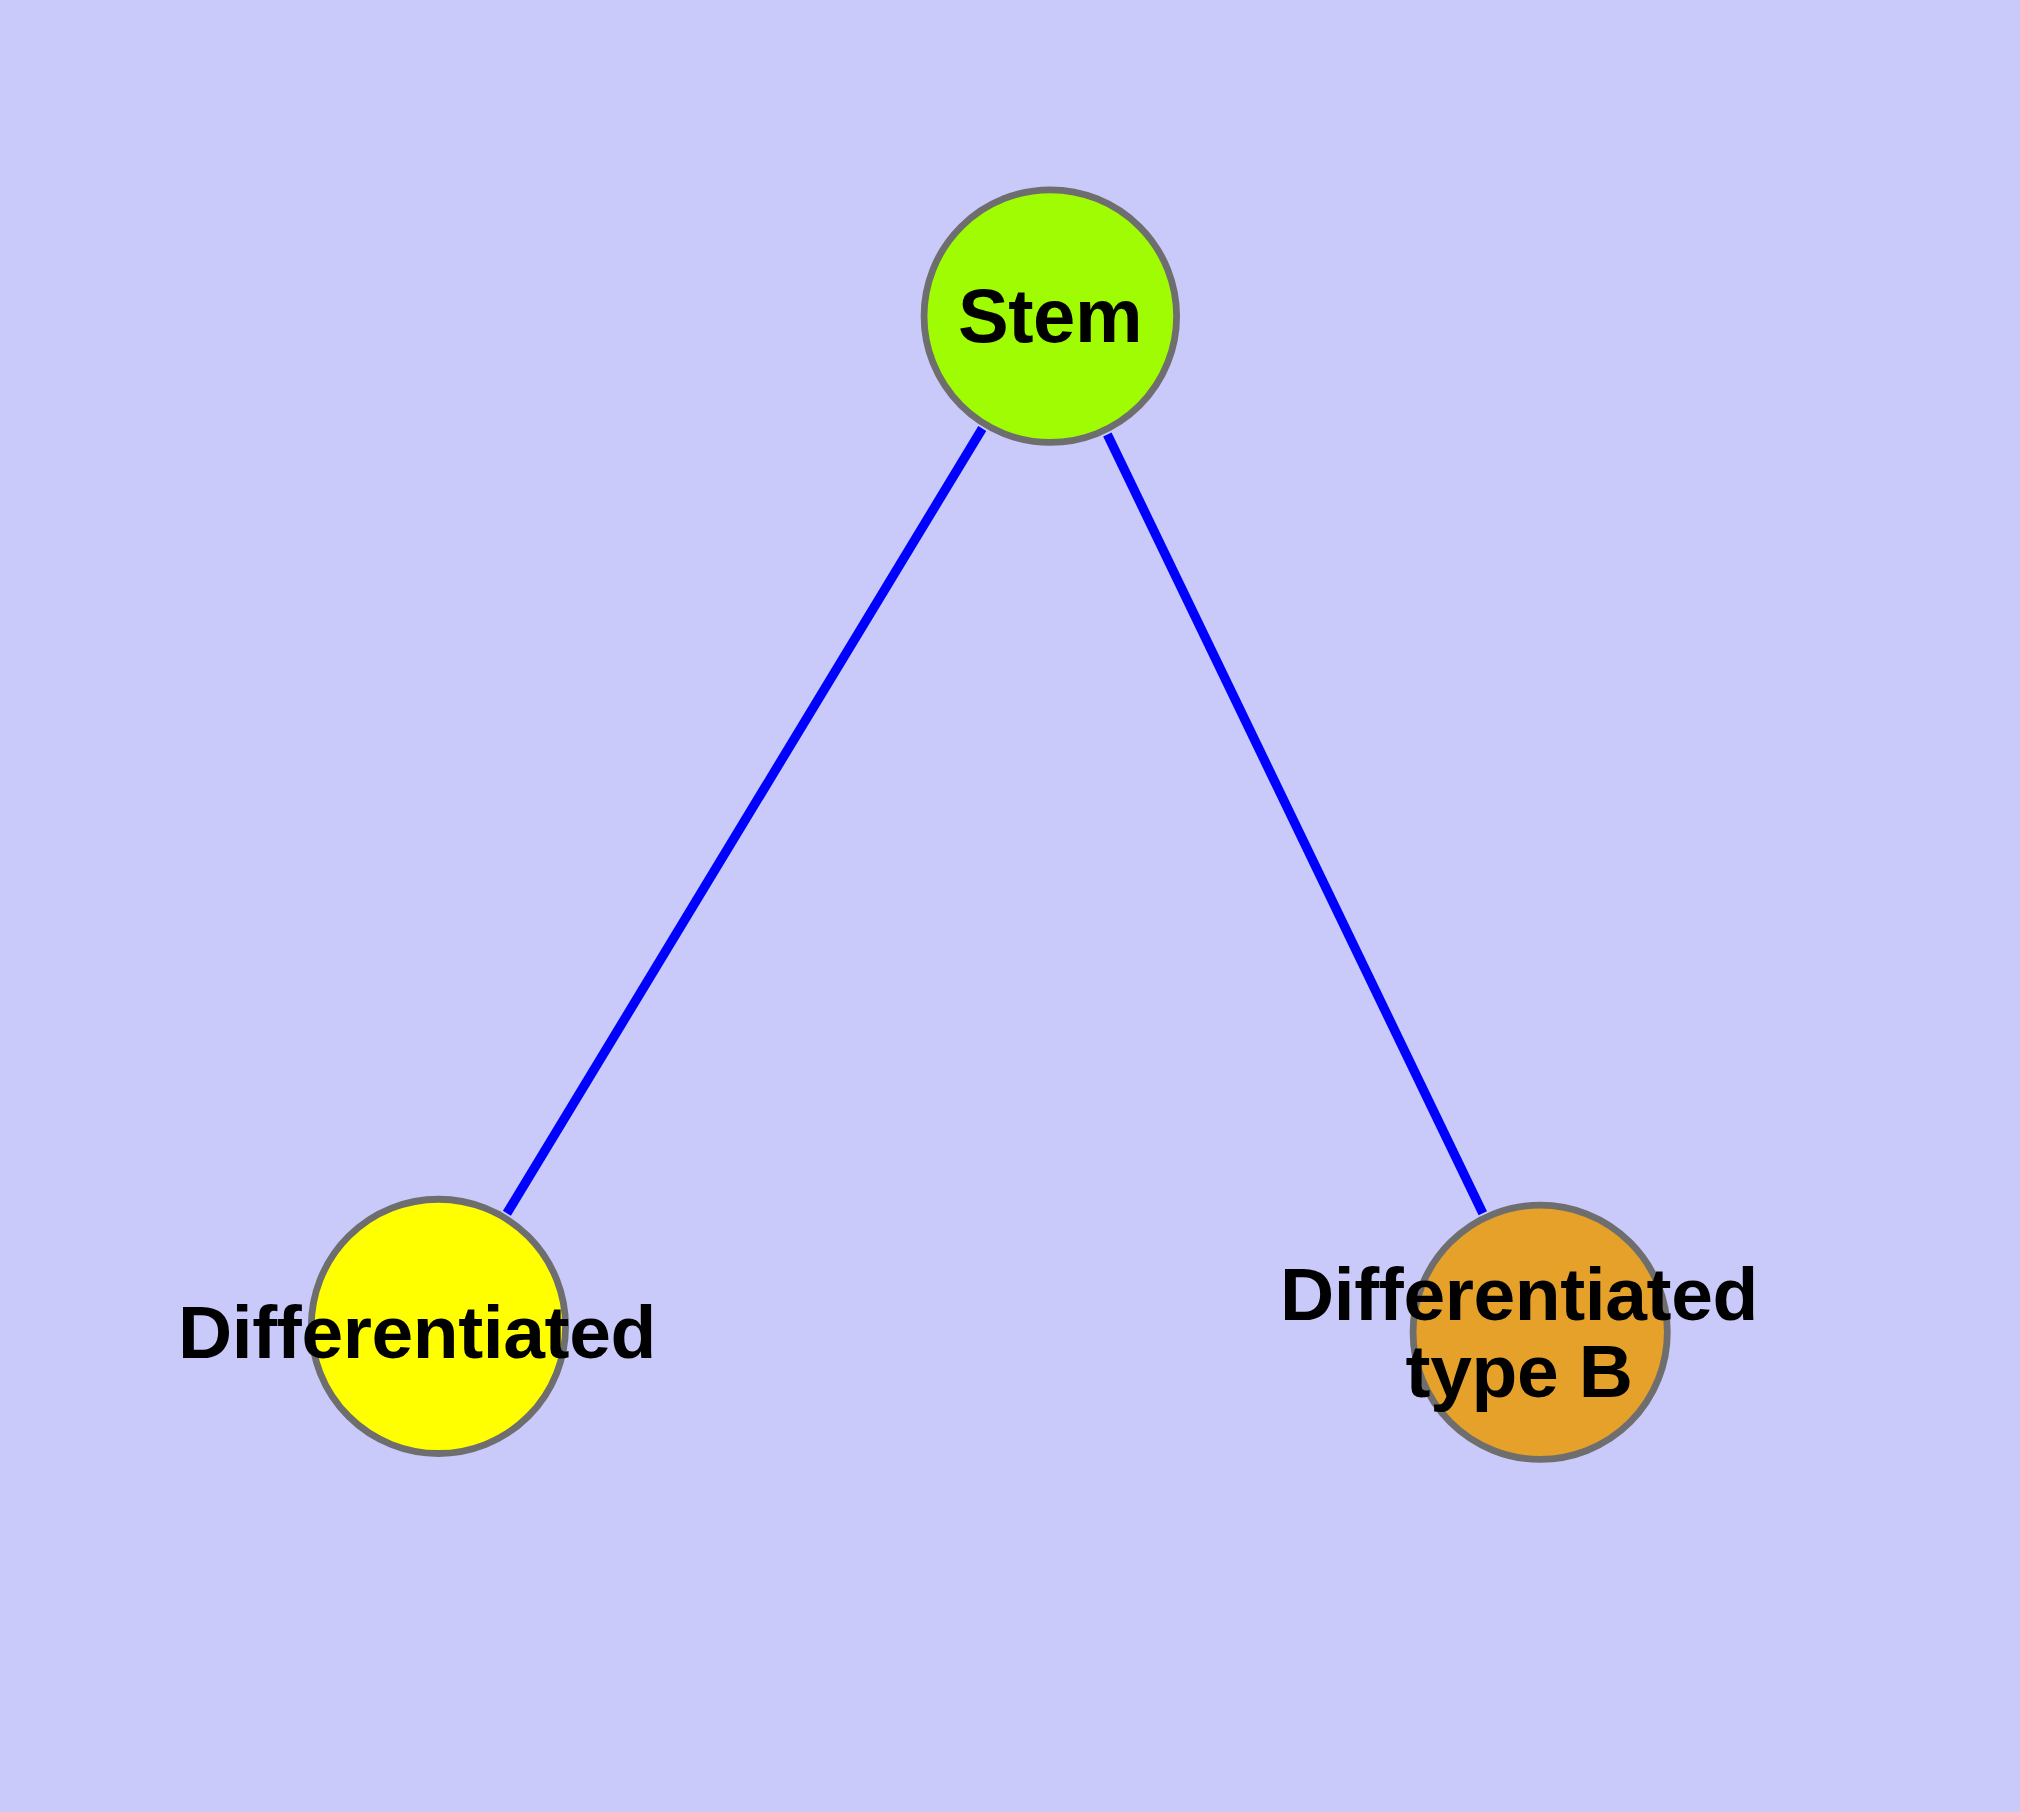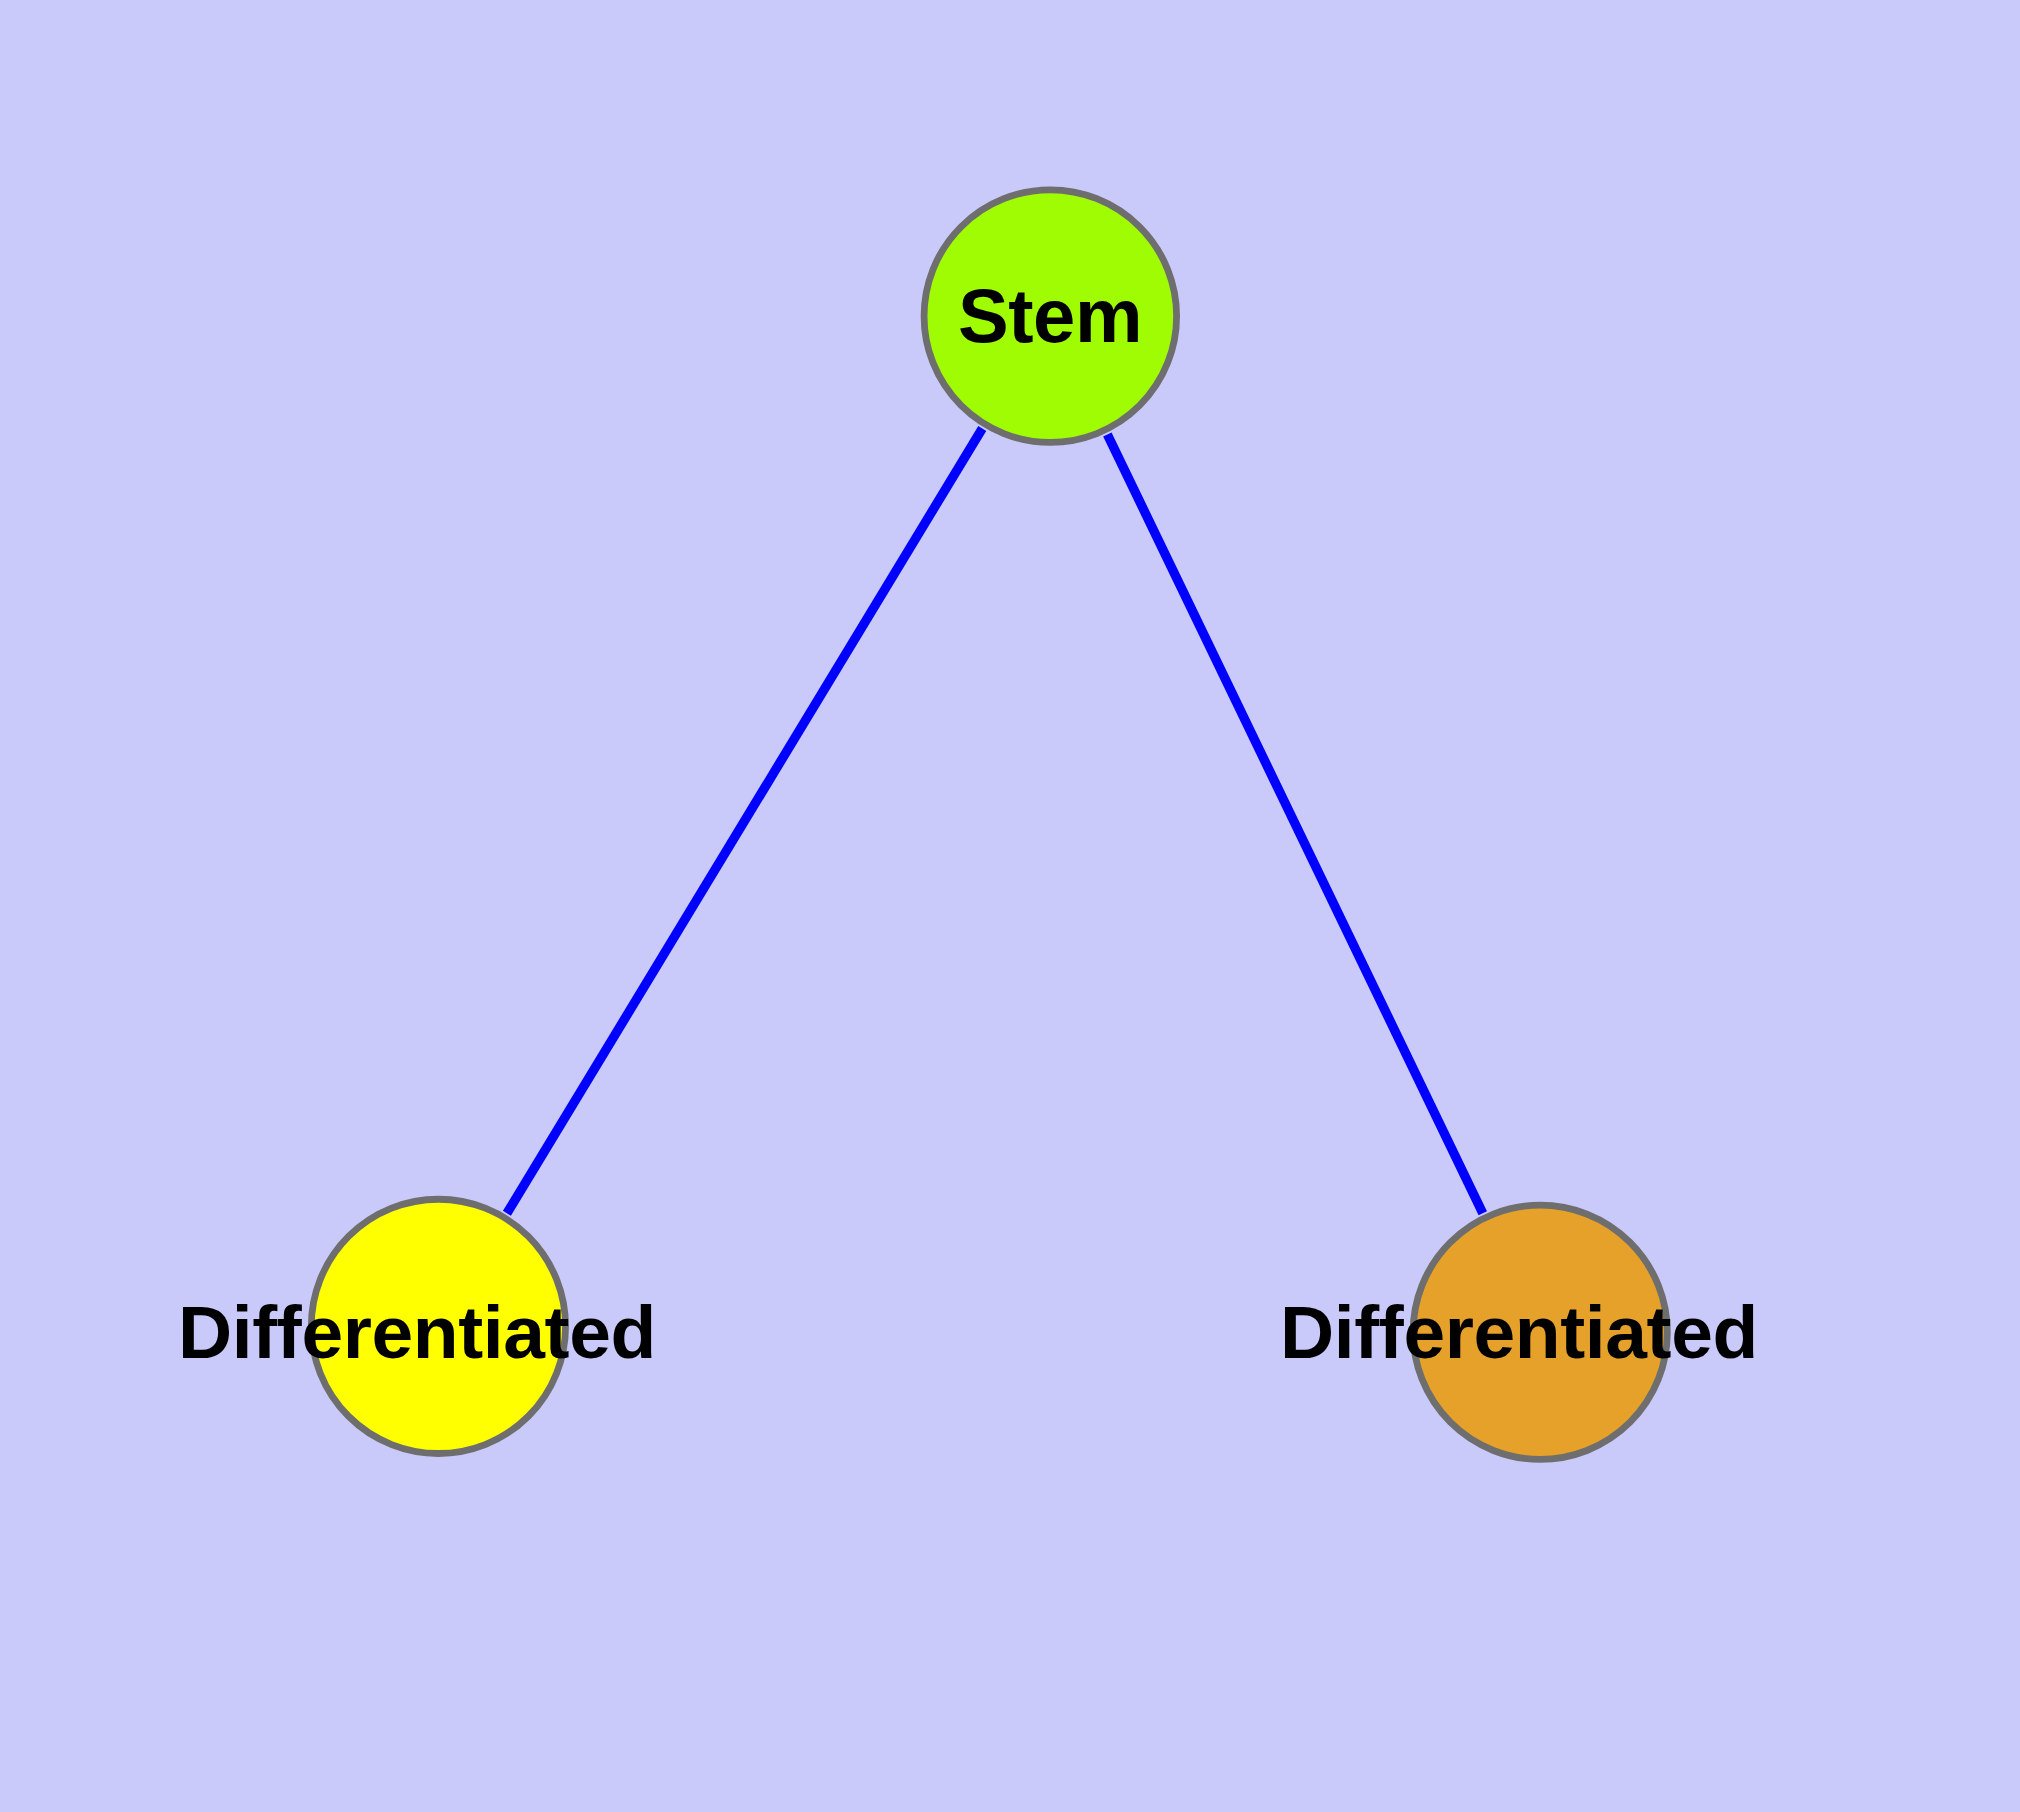--- a/index.html
+++ b/index.html
@@ -57,17 +57,17 @@
     <g id="node-layer">
         <circle cx="1239" cy="373" r="149" fill="#a0fc02" stroke="#6e6e6e" stroke-width="8"></circle>
         <circle cx="517" cy="1565" r="150" fill="#ffff00" stroke="#6e6e6e" stroke-width="8"></circle>
         <circle cx="1817" cy="1572" r="150" fill="#e5a12a" stroke="#6e6e6e" stroke-width="8"></circle>
       </g>
   </svg>
 
   <div id="label-layer">
       <div class="node-label" style="left: 1050px; top: 316px; font-size: 76px; color: rgb(0, 0, 0);"><span class="label-line">Stem</span></div>
       <div class="node-label" style="left: 417px; top: 1332px; font-size: 75px; color: rgb(0, 0, 0);"><span class="label-line">Differentiated</span></div>
-      <div class="node-label" style="left: 1519px; top: 1332px; font-size: 75px; color: rgb(0, 0, 0);"><span class="label-line">Differentiated</span></div>
+      <div class="node-label" style="left: 1519px; top: 1332px; font-size: 75px; color: rgb(0, 0, 0);"><span class="label-line">Differentiated</span><span class="label-line">type B</span></div>
     </div>
 
 </div>
 
 
 </body></html>

